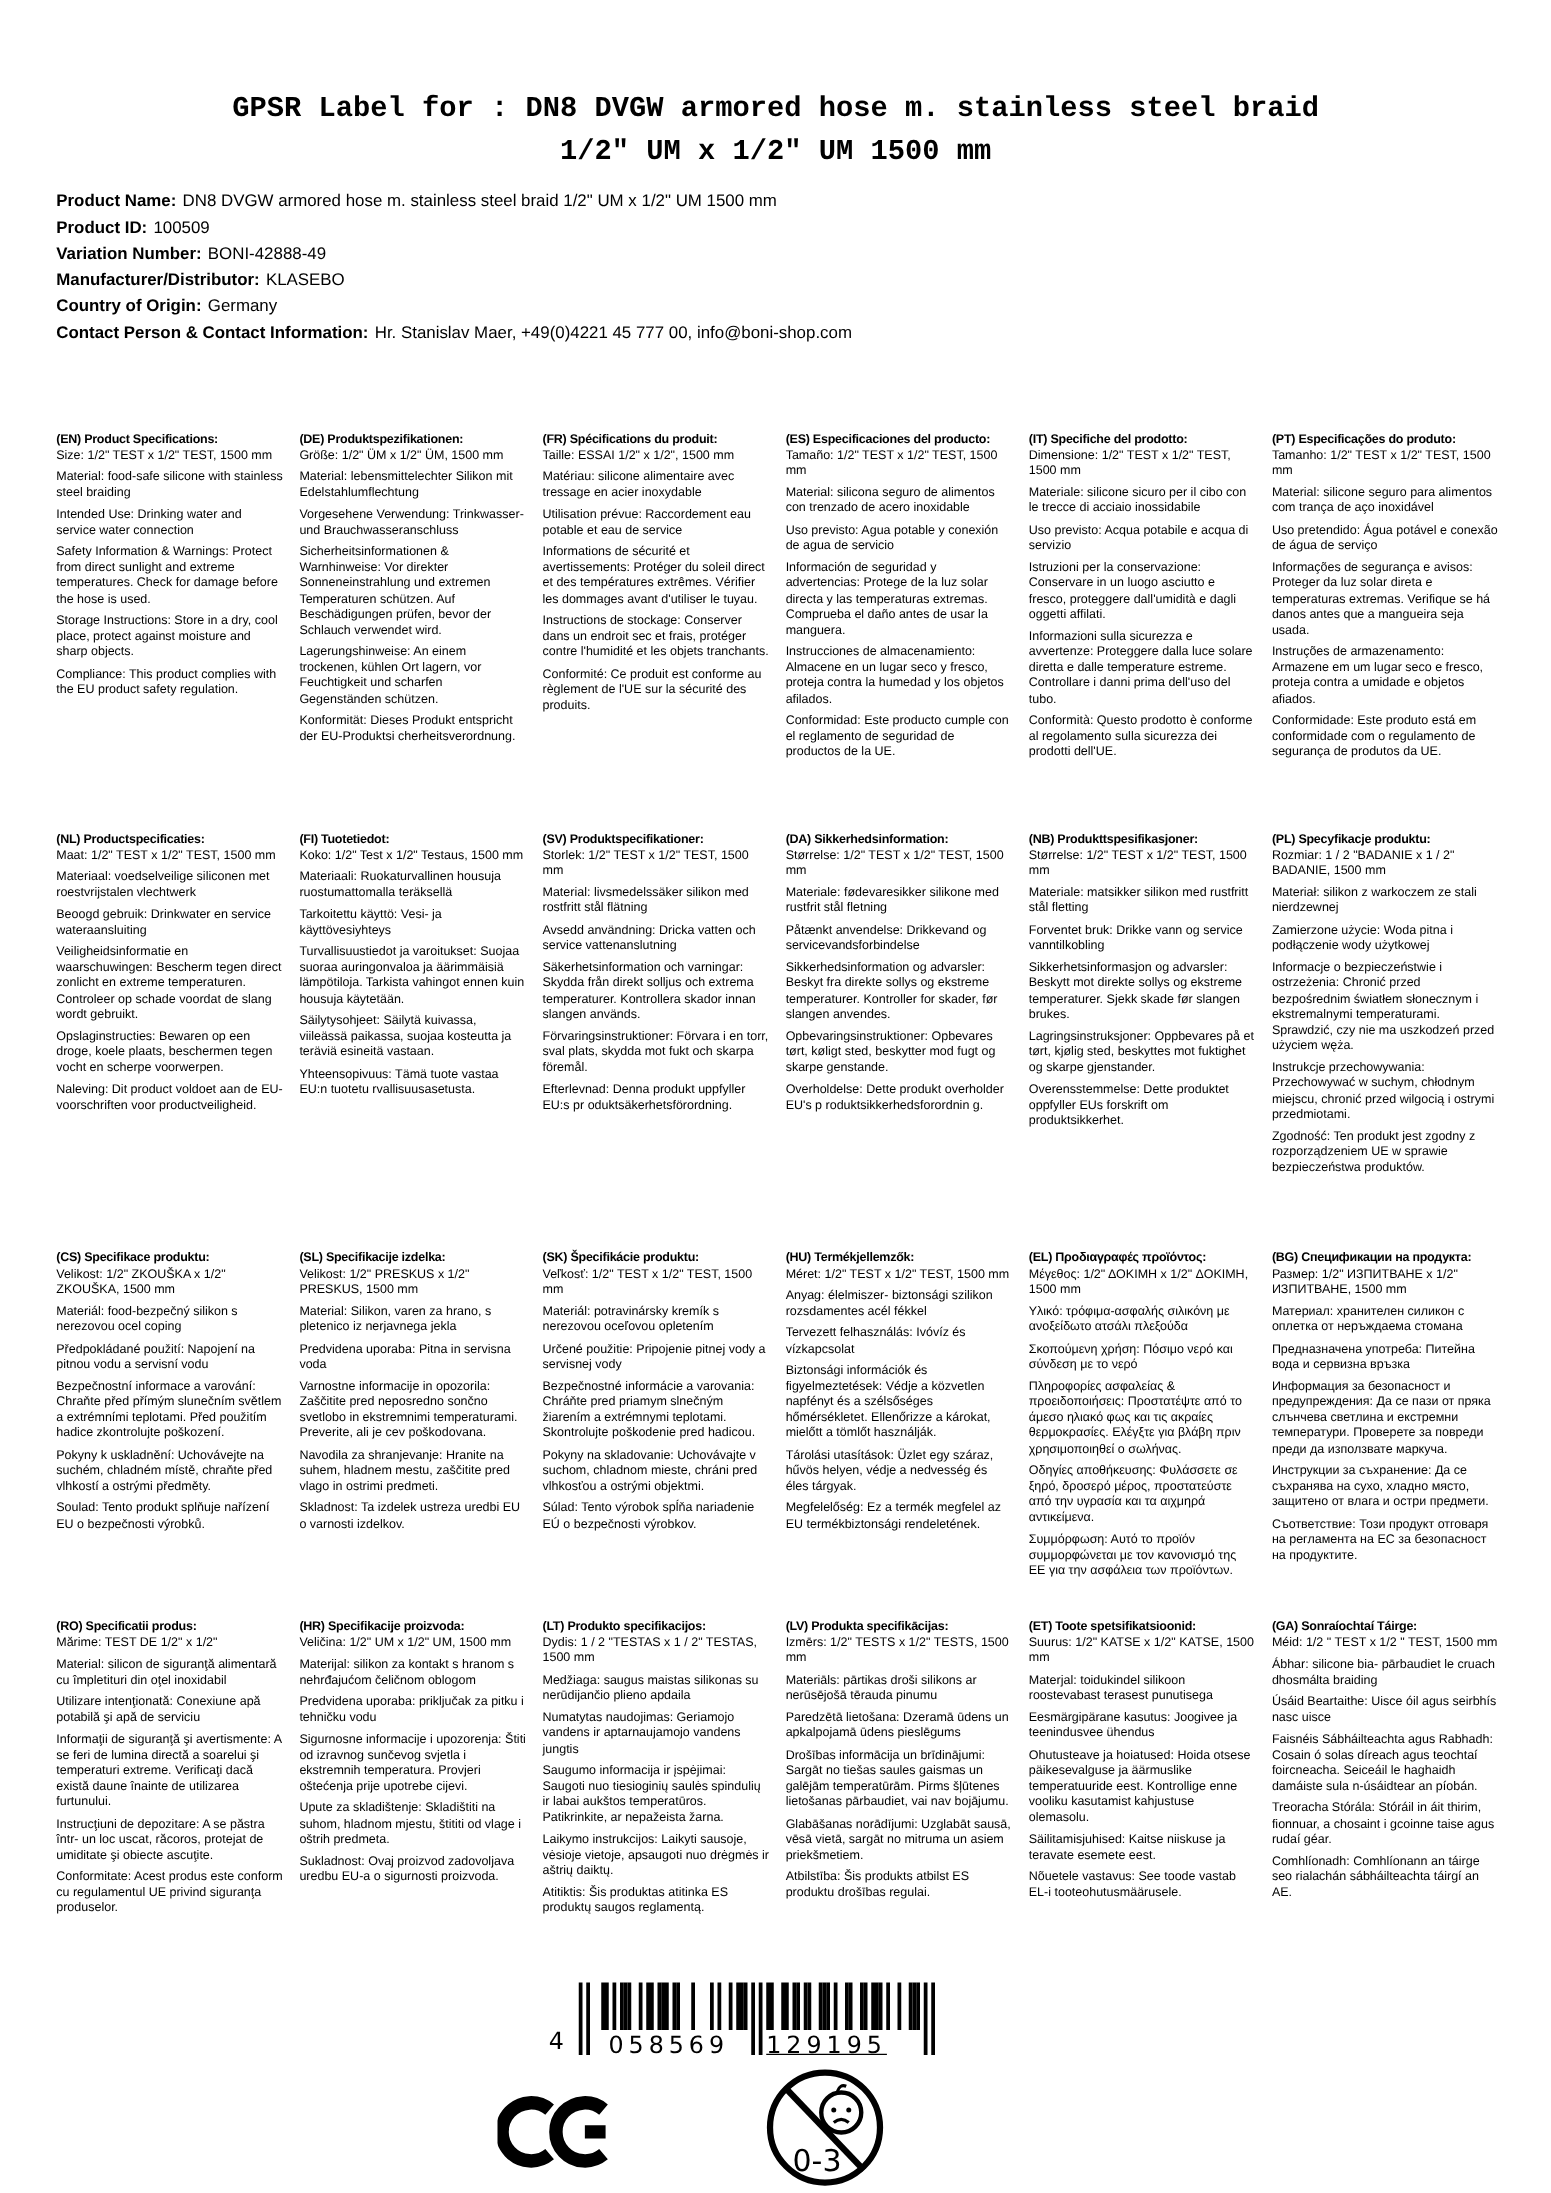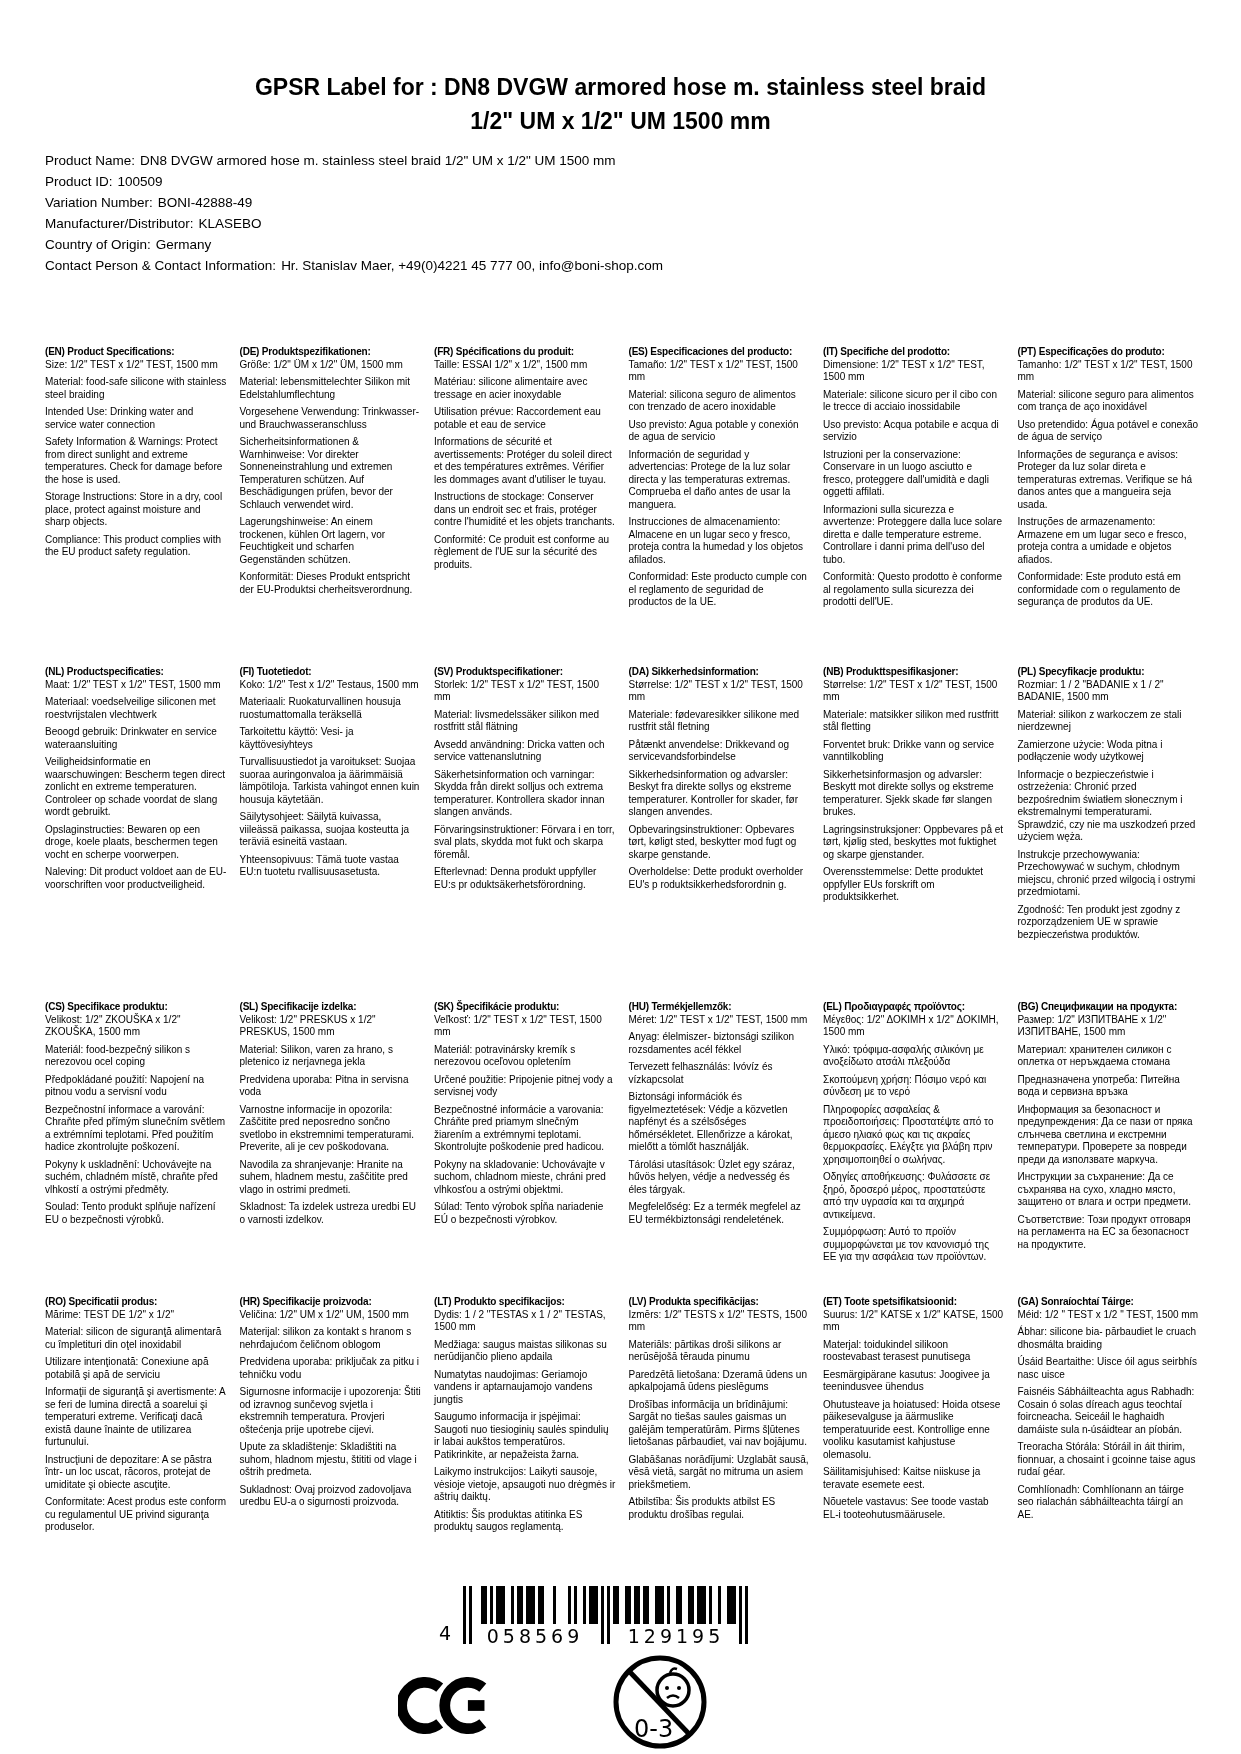--- a/index.html
+++ b/index.html
@@ -5,31 +5,31 @@
   html,body { margin:0; padding:0; }
   body {
     width:1241px; height:1754px;
     background:#ffffff; color:#000000;
     font-family:"Liberation Sans","DejaVu Sans",sans-serif;
     position:relative; overflow:hidden;
   }
   .doc-title {
     margin:70px 55px 0 55px;
     text-align:center;
-    font-family:Liberation Sans, sans-serif;
+    font-family:Liberation Mono, monospace;
     font-weight:bold;
     font-size:23px;
     line-height:34px;
   }
   .product-info {
     margin:12px 0 0 45px;
     font-size:13.5px;
     line-height:21px;
   }
-  .pi-label { font-weight:normal; }
+  .pi-label { font-weight:bold; }
   .pi-value { margin-left:5px; }
   .lang-grid { margin:70px 42px 0 45px; }
   .lang-row {
     display:grid;
     grid-template-columns:repeat(6,1fr);
     column-gap:13px;
     align-items:start;
   }
   .lang-row.r1 { min-height:310px; }
   .lang-row.r2 { min-height:335px;margin-top:10px; }
@@ -38,21 +38,21 @@
   .lang-heading { font-weight:bold; white-space:nowrap; letter-spacing:-0.2px; }
   .lang-cell p { margin:0 0 5px 0; }
   .lang-cell p:first-of-type { margin-top:0; }
 
   #barcode { position:absolute; top:1586px; left:463px; width:285px; height:58px; }
   #bc-bars { position:absolute; top:0; left:0; width:285px; height:58px; }
   #bc-bars .bar { position:absolute; top:0; background:#000; }
   .bc-num { font-size:19px; font-family:"DejaVu Sans",sans-serif; color:#000; }
   #bc-first { position:absolute; left:-24px; top:36px; }
   #bc-g1 { position:absolute; left:9px;  top:39px; width:126px; text-align:center; letter-spacing:4px; }
-  #bc-g2 { position:absolute; left:150px; top:39px; width:126px; text-align:center; letter-spacing:4px; }
+  #bc-g2 { position:absolute; left:150px; top:39px; width:126px; text-align:left; letter-spacing:4px;text-decoration:underline; }
 
   #ce   { position:absolute; top:1674px; left:398px; }
   #age  { position:absolute; top:1652px; left:610px; }
 </style>
 </head>
 <body>
 
 <div class="doc-title">
   <div>GPSR Label for : DN8 DVGW armored hose m. stainless steel braid</div>
   <div>1/2" UM x 1/2" UM 1500 mm</div>

